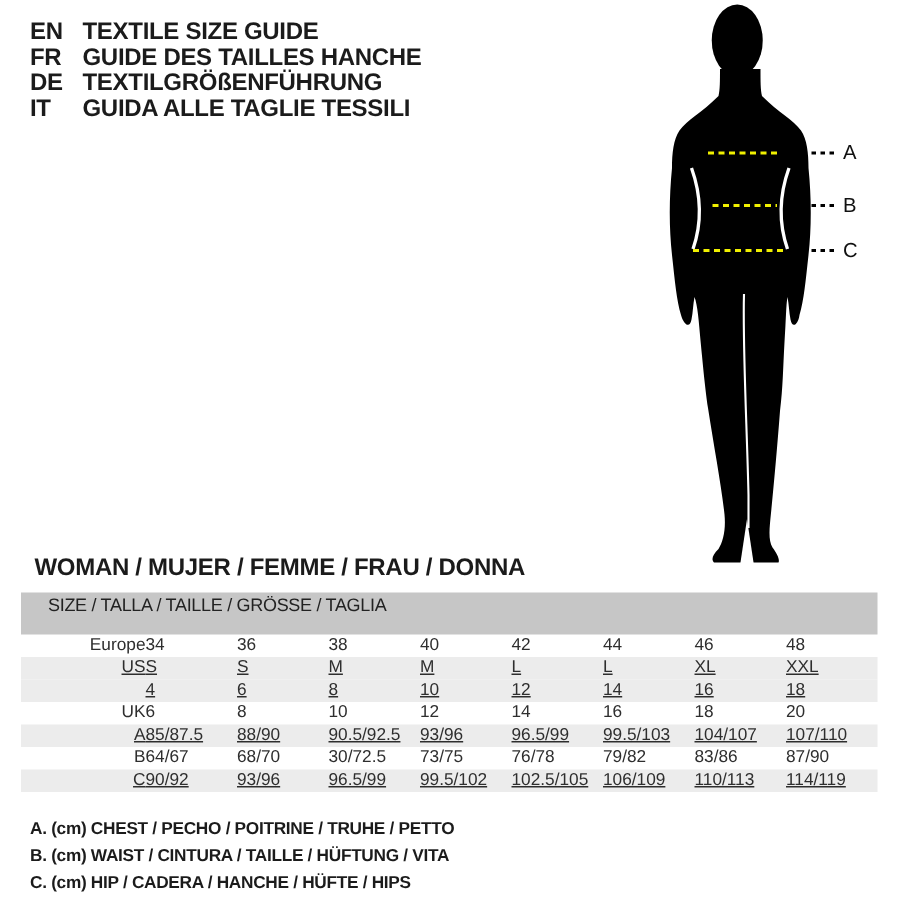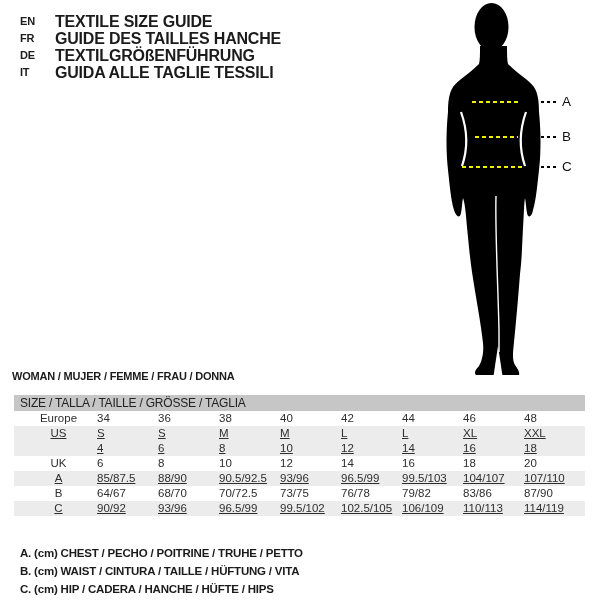--- a/index.html
+++ b/index.html
@@ -10,40 +10,40 @@
     --ink:#1b1b1b;
   }
   *{margin:0;padding:0;box-sizing:border-box;}
   html,body{background:#fff;}
   body{font-family:"Liberation Sans",sans-serif;color:var(--ink);}
   .canvas{position:relative;width:600px;height:600px;background:#fff;overflow:hidden;}
 
   
   .lang-legend{position:absolute;left:20px;top:13px;}
   .lang-row{display:flex;line-height:17px;}
-  .lang-code{width:35px;font-weight:bold;font-size:11px;letter-spacing:-0.2px;}
+  .lang-code{width:35px;font-weight:bold;font-size:16px;letter-spacing:-0.2px;}
   .lang-label{font-weight:bold;font-size:16px;letter-spacing:-0.2px;white-space:nowrap;}
 
   
   .figure{position:absolute;left:420px;top:0;width:180px;height:380px;}
   .figure svg{position:absolute;left:0;top:0;}
   .fig-label{position:absolute;left:142px;width:20px;font-size:13.5px;color:#111;}
   .fig-label.a{top:94px;}
   .fig-label.b{top:129px;}
   .fig-label.c{top:159px;}
 
   
-  .section-heading{position:absolute;left:12px;top:370px;font-weight:bold;font-size:11px;letter-spacing:-0.2px;}
+  .section-heading{position:absolute;left:23px;top:370px;font-weight:bold;font-size:16px;letter-spacing:-0.2px;}
 
   
   .size-table{position:absolute;left:14px;top:395px;width:571px;}
-  .thead{background:var(--header-bg);height:16px;line-height:16px;padding-left:6px;font-size:12px;color:#222;letter-spacing:-0.2px;}
+  .thead{background:var(--header-bg);height:28px;line-height:16px;padding-left:18px;font-size:12px;color:#222;letter-spacing:-0.2px;}
   .trow{display:grid;grid-template-columns:83px repeat(8,61px);height:15px;line-height:15px;font-size:11.5px;color:#2e2e2e;}
   .trow.shaded{background:var(--stripe-bg);text-decoration:underline;}
-  .tlabel{padding-left:6px;text-align:center;}
+  .tlabel{padding-left:6px;text-align:right;}
   .tcell{text-align:left;}
 
   
   .measure-legend{position:absolute;left:20px;top:544px;}
   .measure-line{font-weight:bold;font-size:11.5px;line-height:18px;letter-spacing:-0.2px;white-space:nowrap;}
 </style>
 </head>
 <body>
 
 <div class="canvas">
@@ -176,21 +176,21 @@
           <div class="tcell">93/96</div>
           <div class="tcell">96.5/99</div>
           <div class="tcell">99.5/103</div>
           <div class="tcell">104/107</div>
           <div class="tcell">107/110</div>
         </div>
         <div class="trow">
           <div class="tlabel">B</div>
           <div class="tcell">64/67</div>
           <div class="tcell">68/70</div>
-          <div class="tcell">70/72.5</div>
+          <div class="tcell">30/72.5</div>
           <div class="tcell">73/75</div>
           <div class="tcell">76/78</div>
           <div class="tcell">79/82</div>
           <div class="tcell">83/86</div>
           <div class="tcell">87/90</div>
         </div>
         <div class="trow shaded">
           <div class="tlabel">C</div>
           <div class="tcell">90/92</div>
           <div class="tcell">93/96</div>

